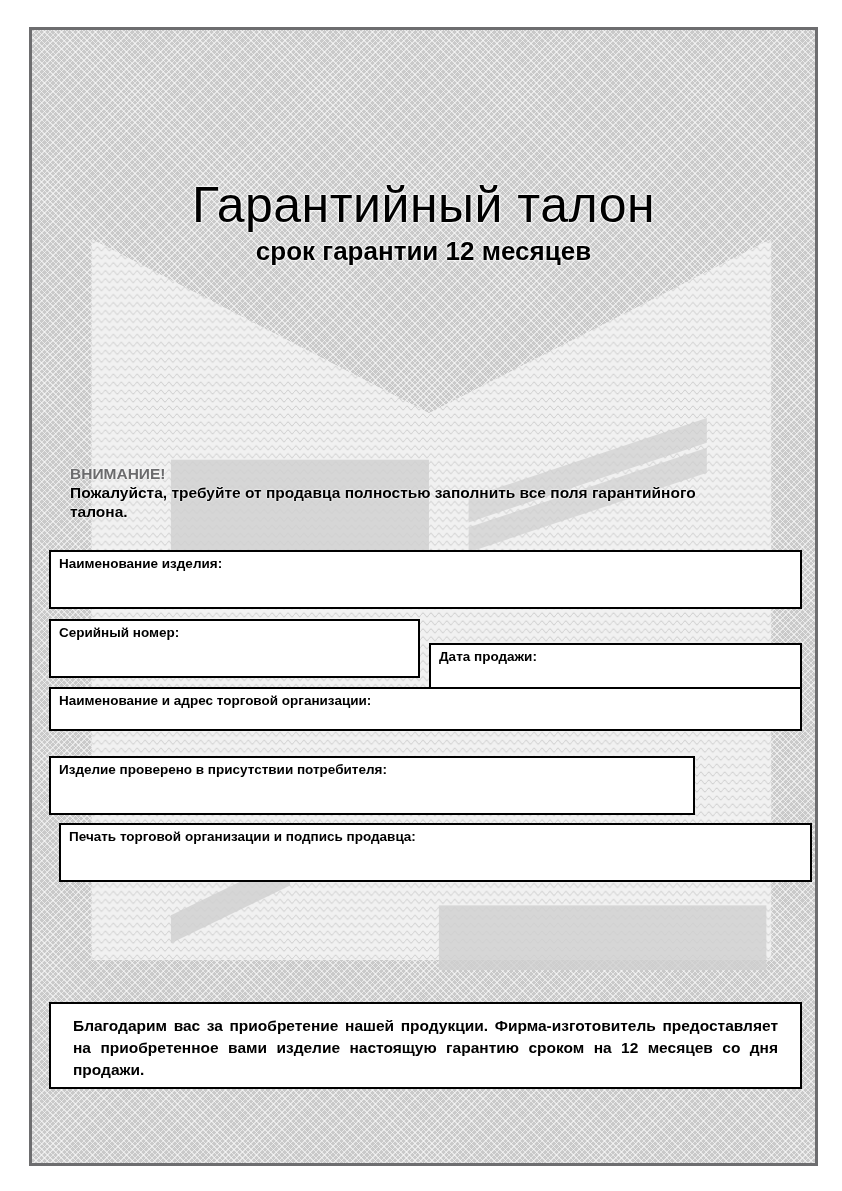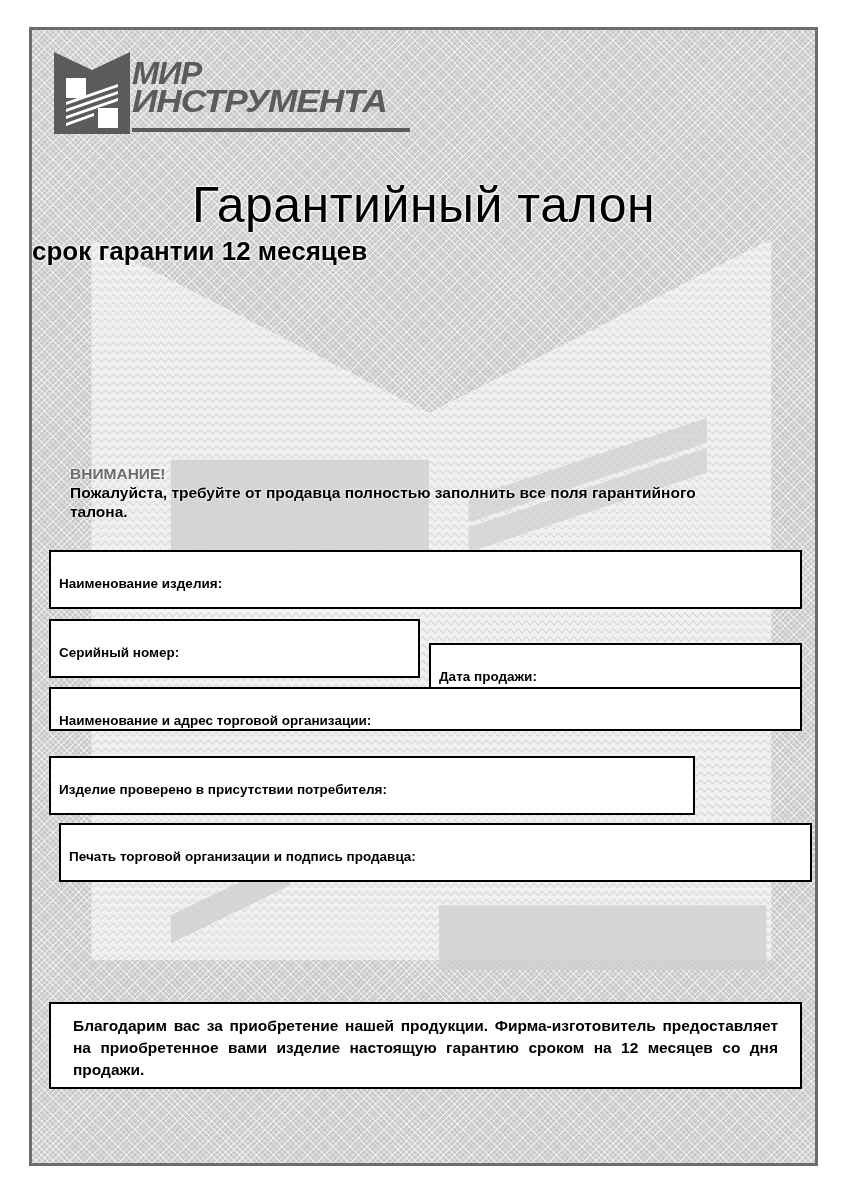--- a/index.html
+++ b/index.html
@@ -25,32 +25,32 @@
     .logo-text { position: absolute; left: 78px; top: 8px; line-height: 0.9;
       font-family: "Liberation Sans", sans-serif; font-weight: bold; color: #5b5b5d;
       font-style: italic; letter-spacing: -1px; }
     .logo-l1 { font-size: 31px; display: block; transform: scaleX(1.05); transform-origin: left; }
     .logo-l2 { font-size: 31px; display: block; transform: scaleX(1.14); transform-origin: left; }
     .logo-rule { position: absolute; left: 78px; top: 76px; width: 278px; height: 4px; background: #5b5b5d; }
 
     .title { position: absolute; left: 0; top: 146px; width: 100%; text-align: center;
       font-family: "Liberation Sans", sans-serif; font-weight: normal; font-size: 50px; letter-spacing: 0.5px;
       text-shadow: 0 0 3px #fff, 0 0 3px #fff, 0 0 2px #fff; }
-    .subtitle { position: absolute; left: 0; top: 206px; width: 100%; text-align: left;
+    .subtitle { position: absolute; left: 0; top: 206px; width: 100%; text-align: center;
       font-family: "Liberation Sans", sans-serif; font-weight: bold; font-size: 26px;
       text-shadow: 0 0 3px #fff, 0 0 3px #fff, 0 0 2px #fff; }
 
     .notice { position: absolute; left: 38px; top: 434px; width: 680px;
       font-family: "Liberation Sans", sans-serif; font-weight: bold; font-size: 15.5px; line-height: 19px; }
     .notice-head { color: #6b6b6d; text-shadow: 0 0 2px #fff, 0 0 2px #fff; display: block; }
     .notice-body { display: block; text-shadow: 0 0 2px #fff, 0 0 2px #fff; }
 
     .field { position: absolute; background: #fff; border: 2.5px solid #000; }
     .field-label { position: absolute; left: 8px; top: 4px;
-      font-family: "Liberation Sans", sans-serif; font-weight: bold; font-size: 13.5px; margin-top: 20px; }
+      font-family: "Liberation Sans", sans-serif; font-weight: bold; font-size: 13.5px; }
 
     .thanks { position: absolute; left: 17px; top: 972px; width: 753px; height: 87px;
       background: #fff; border: 2.5px solid #000; padding: 11px 22px 0 22px; }
     .thanks-text { font-family: "Liberation Sans", sans-serif; font-weight: bold; font-size: 15.5px;
       line-height: 22px; text-align: justify; }
 
     .footer { position: absolute; left: 0; top: 1096px; width: 100%; text-align: center;
       font-family: "Liberation Sans", sans-serif; font-weight: bold; font-size: 16px;
       letter-spacing: -0.3px; text-shadow: 0 0 2px #fff, 0 0 2px #fff, 0 0 2px #fff; }
     .footer-warn { color: #6b6b6d; }
@@ -70,36 +70,20 @@
 
     <polygon points="60,210 400,385 745,210 745,935 60,935" fill="url(#lite)"></polygon>
 
     <rect x="140" y="432" width="260" height="135" fill="#cfcfcf" opacity="0.8"></rect>
     <rect x="410" y="880" width="330" height="65" fill="#cfcfcf" opacity="0.8"></rect>
     <polygon points="140,890 260,832 260,860 140,918" fill="#cfcfcf" opacity="0.8"></polygon>
     <polygon points="440,470 680,390 680,415 440,495" fill="#cfcfcf" opacity="0.7"></polygon>
     <polygon points="440,500 680,420 680,445 440,525" fill="#cfcfcf" opacity="0.7"></polygon>
   </svg>
 
-  <div class="logo">
-    <svg class="logo-mark" viewBox="0 0 76 82">
-      <polygon points="0,0 38,18 76,0 76,82 0,82" fill="#5b5b5d"></polygon>
-      <rect x="12" y="26" width="20" height="20" fill="#fff"></rect>
-      <rect x="44" y="56" width="20" height="20" fill="#fff"></rect>
-      <polygon points="12,50 64,32 64,35 12,53" fill="#fff"></polygon>
-      <polygon points="12,57 64,39 64,42 12,60" fill="#fff"></polygon>
-      <polygon points="12,64 64,46 64,49 12,67" fill="#fff"></polygon>
-      <polygon points="12,71 40,61 40,64 12,74" fill="#fff"></polygon>
-    </svg>
-    <div class="logo-text">
-      <span class="logo-l1">МИР</span>
-      <span class="logo-l2">ИНСТРУМЕНТА</span>
-    </div>
-    <div class="logo-rule"></div>
-  </div>
 
   <div class="title">Гарантийный талон</div>
   <div class="subtitle">срок гарантии 12 месяцев</div>
 
   <div class="notice">
     <span class="notice-head">ВНИМАНИЕ!</span>
     <span class="notice-body">Пожалуйста, требуйте от продавца полностью заполнить все поля гарантийного талона.</span>
   </div>
 
   <div class="field" style="left:17px; top:520px; width:753px; height:59px;">

